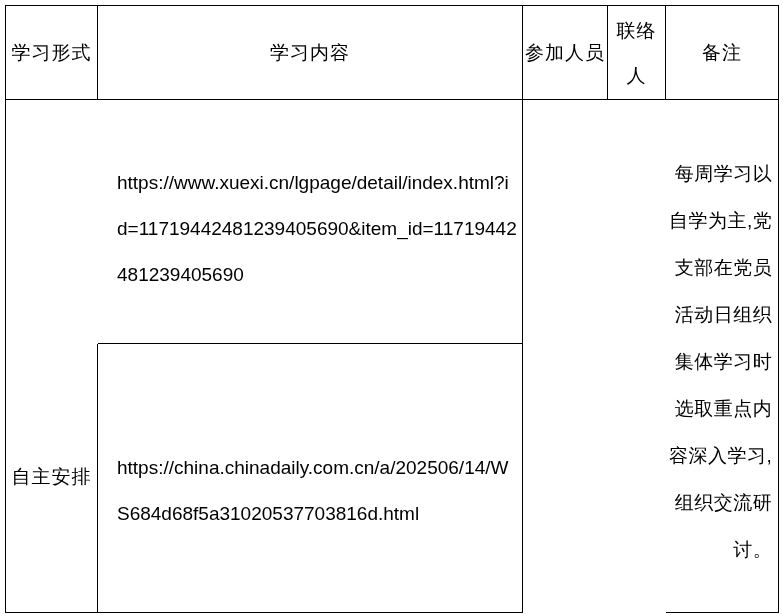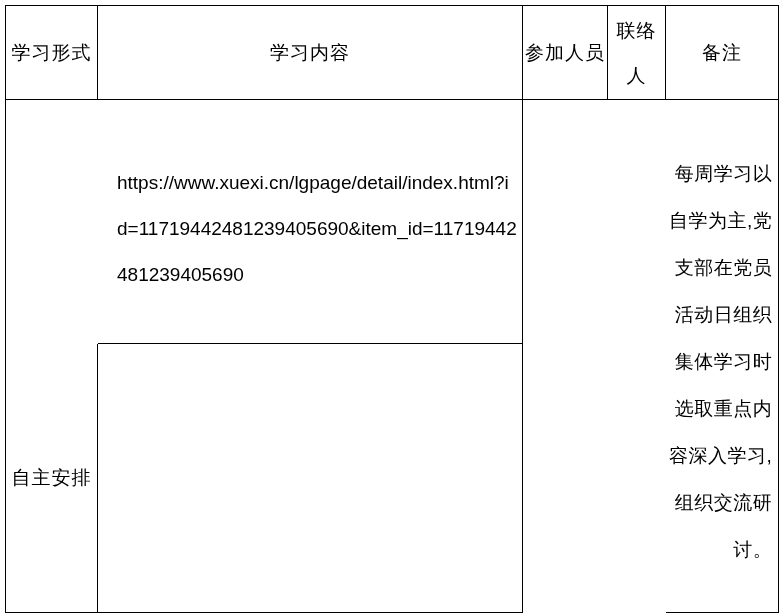--- a/index.html
+++ b/index.html
@@ -33,21 +33,21 @@
     overflow:hidden;
   }
   
   .hc1 { grid-area:1/1; }
   .hc2 { grid-area:1/2; }
   .hc3 { grid-area:1/3; }
   .hc4 { grid-area:1/4; padding:0 5px; line-height:45px; }
   .hc5 { grid-area:1/5; }
   
   .fr1 { grid-area:2/1; }
-  .fr2 { grid-area:3/1; }
+  .fr2 { grid-area:3/1;font-family:Liberation Mono, monospace; }
   
   .content {
     justify-content:flex-start;
     text-align:left;
     padding:0 4px 0 3px;
   }
   .content .inner { width:100%; }
   .cr1 { grid-area:2/2; padding-top:14px; }
   .cr2 { grid-area:3/2; padding-top:4px; }
   .title { letter-spacing:1px; line-height:46px; white-space:nowrap; }
@@ -89,16 +89,17 @@
 活动日组织
 集体学习时
 选取重点内
 容深入学习,
 组织交流研
 讨。</div>
 
   <div class="cell fr2">自主安排</div>
   <div class="cell content cr2">
     <div class="inner">
+      <div class="url">https://china.chinadaily.com.cn/a/202506/14/WS684d68f5a31020537703816d.html</div>
     </div>
   </div>
 
 </div>
 
 </body></html>

